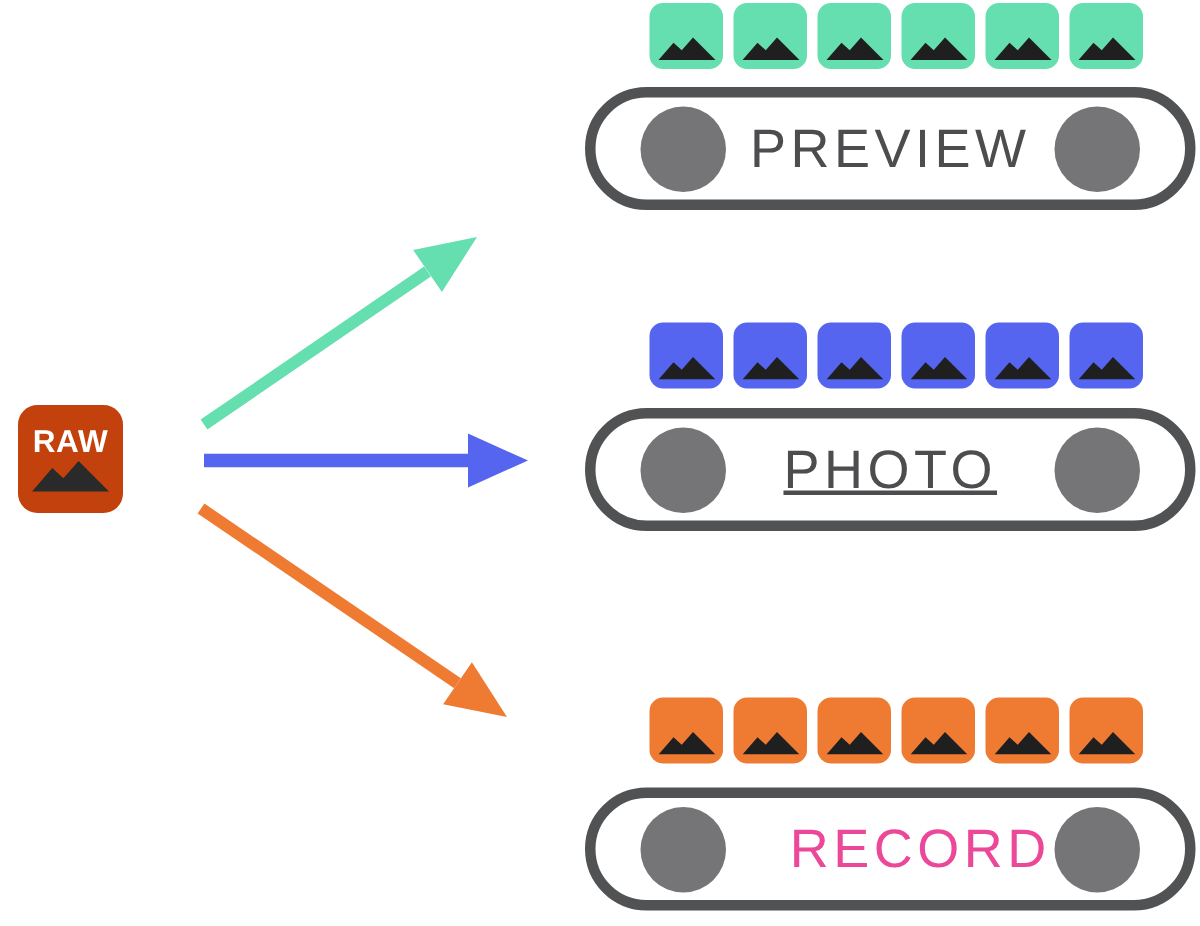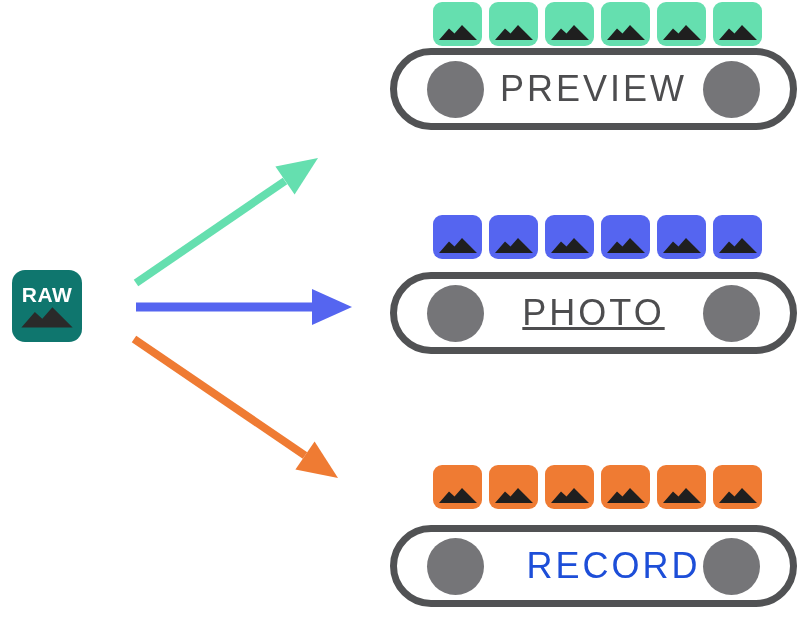--- a/index.html
+++ b/index.html
@@ -83,42 +83,42 @@
     height: 82px;
     box-sizing: border-box;
     border-style: solid;
     border-width: 7px;
     border-radius: 44px;
     display: flex;
     align-items: center;
     justify-content: space-between;
     padding: 0 30px;
   }
-  .pill.preview { top: 48px; }
+  .pill.preview { top: 58px; }
   .pill.photo   { top: 272px; }
   .pill.record  { top: 525px; }
   .roller {
     width: 57px;
     height: 57px;
     border-radius: 50%;
   }
   .pill-label {
     font-size: 36px;
     font-weight: 400;
     letter-spacing: 3px;
     line-height: 1;
     user-select: none;
   }
 </style>
 </head>
 <body>
 
 <div class="canvas">
 
-  <div class="raw-box" style="background: #0f766e;">
+  <div class="raw-box" style="background: #c2410c;">
     <span class="raw-label" style="color: rgb(255, 255, 255);">RAW</span>
     <svg viewBox="0 0 40 16" width="54" height="21.6">
       <path d="M1 16 L11 4.5 L16.5 9.5 L24 1 L39 16 Z" style="fill: rgb(42, 42, 42);"></path>
     </svg>
   </div>
 
   <svg class="arrows" viewBox="0 0 800 617">
     <g>
       <line x1="136" y1="283" x2="285" y2="181" stroke-width="8" style="stroke: rgb(101, 223, 175);"></line>
       <polygon points="318,158 294.6,194.6 275.4,166.6" style="fill: rgb(101, 223, 175);"></polygon>
@@ -237,17 +237,17 @@
   </div>
 
   <div class="pill photo" style="border-color: rgb(81, 82, 84);">
     <div class="roller" style="background: rgb(117, 117, 120);"></div>
     <div class="pill-label" style="color: rgb(77, 77, 79); text-decoration: underline;">PHOTO</div>
     <div class="roller" style="background: rgb(117, 117, 120);"></div>
   </div>
 
   <div class="pill record" style="border-color: rgb(81, 82, 84);">
     <div class="roller" style="background: rgb(117, 117, 120);"></div>
-    <div class="pill-label" style="color: #1d4ed8; margin-left: 40px;">RECORD</div>
+    <div class="pill-label" style="color: #ec4899; margin-left: 40px;">RECORD</div>
     <div class="roller" style="background: rgb(117, 117, 120);"></div>
   </div>
 
 </div>
 
 </body></html>

